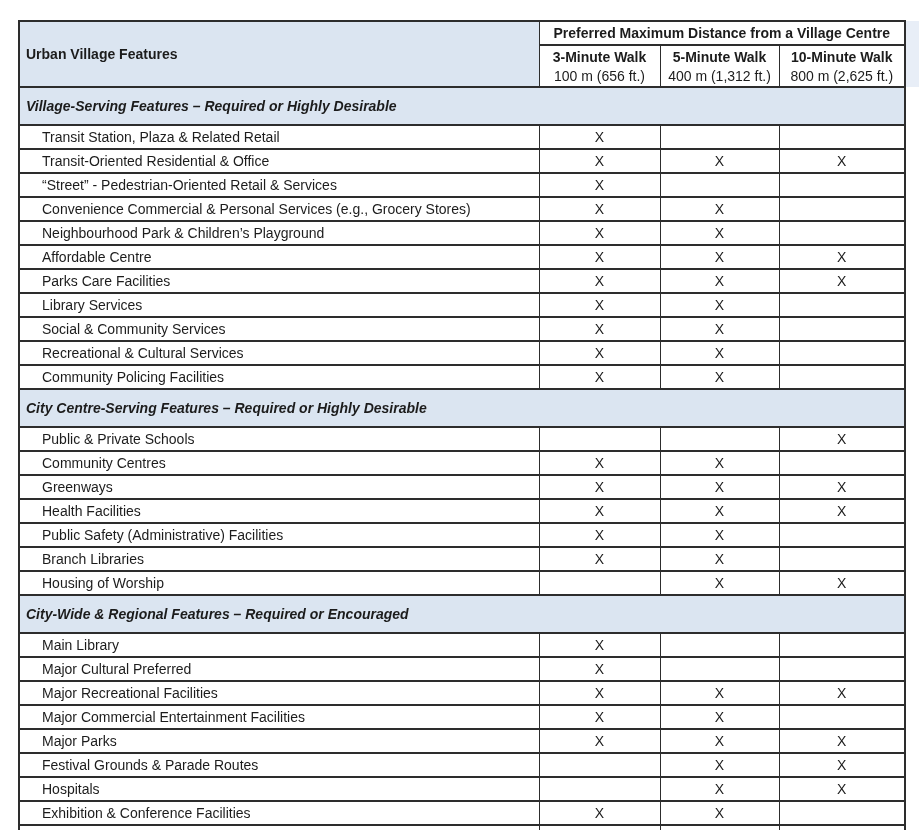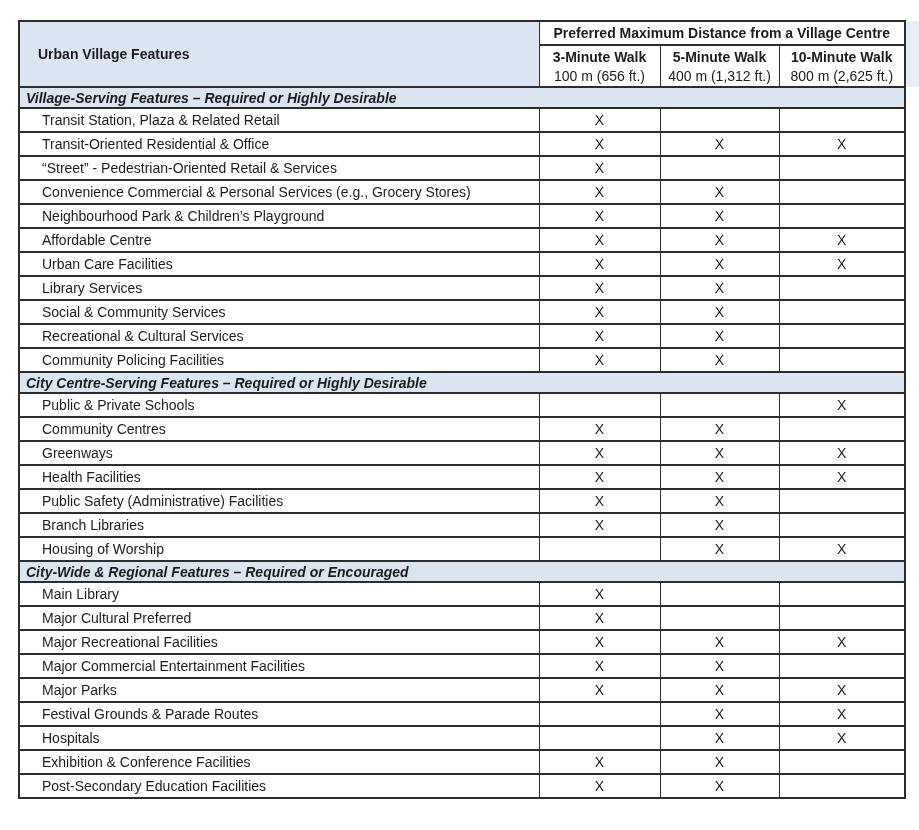--- a/index.html
+++ b/index.html
@@ -31,42 +31,42 @@
     font-size: 14px;
     color: var(--text, #1c1c1c);
     overflow: hidden;
     white-space: nowrap;
   }
   
   th.corner {
     background: var(--header-blue, #dbe5f1);
     text-align: left;
     vertical-align: middle;
-    padding-left: 18px;
+    padding-left: 6px;
     font-weight: bold;
     font-size: 14px;
   }
   tr.head-row-1 { height: 24px; }
   tr.head-row-2 { height: 42px; }
   th.span-head {
     background: #ffffff;
     font-weight: bold;
     vertical-align: middle;
     font-size: 14px;
   }
   th.col-head {
     background: #ffffff;
     text-align: center;
     vertical-align: middle;
     font-weight: normal;
   }
   .col-title { font-weight: bold; line-height: 20px; font-size: 14px; }
   .col-sub   { font-weight: normal; line-height: 19px; font-size: 14px; }
   
-  tr.section-row { height: 21px; border-radius: 10px; }
+  tr.section-row { height: 38px; border-radius: 10px; }
   tr.section-row td {
     background: var(--header-blue, #dbe5f1);
     font-weight: bold;
     font-style: italic;
     padding-left: 6px;
     vertical-align: middle;
   }
   tr.data-row { height: 24px; }
   td.feature-cell {
     background: #ffffff;
@@ -155,21 +155,21 @@
           <td class="mark-cell">X</td>
           <td class="mark-cell"></td>
         </tr>
         <tr class="data-row">
           <td class="feature-cell">Affordable Centre</td>
           <td class="mark-cell">X</td>
           <td class="mark-cell">X</td>
           <td class="mark-cell">X</td>
         </tr>
         <tr class="data-row">
-          <td class="feature-cell">Urban Care Facilities</td>
+          <td class="feature-cell">Parks Care Facilities</td>
           <td class="mark-cell">X</td>
           <td class="mark-cell">X</td>
           <td class="mark-cell">X</td>
         </tr>
         <tr class="data-row">
           <td class="feature-cell">Library Services</td>
           <td class="mark-cell">X</td>
           <td class="mark-cell">X</td>
           <td class="mark-cell"></td>
         </tr>

